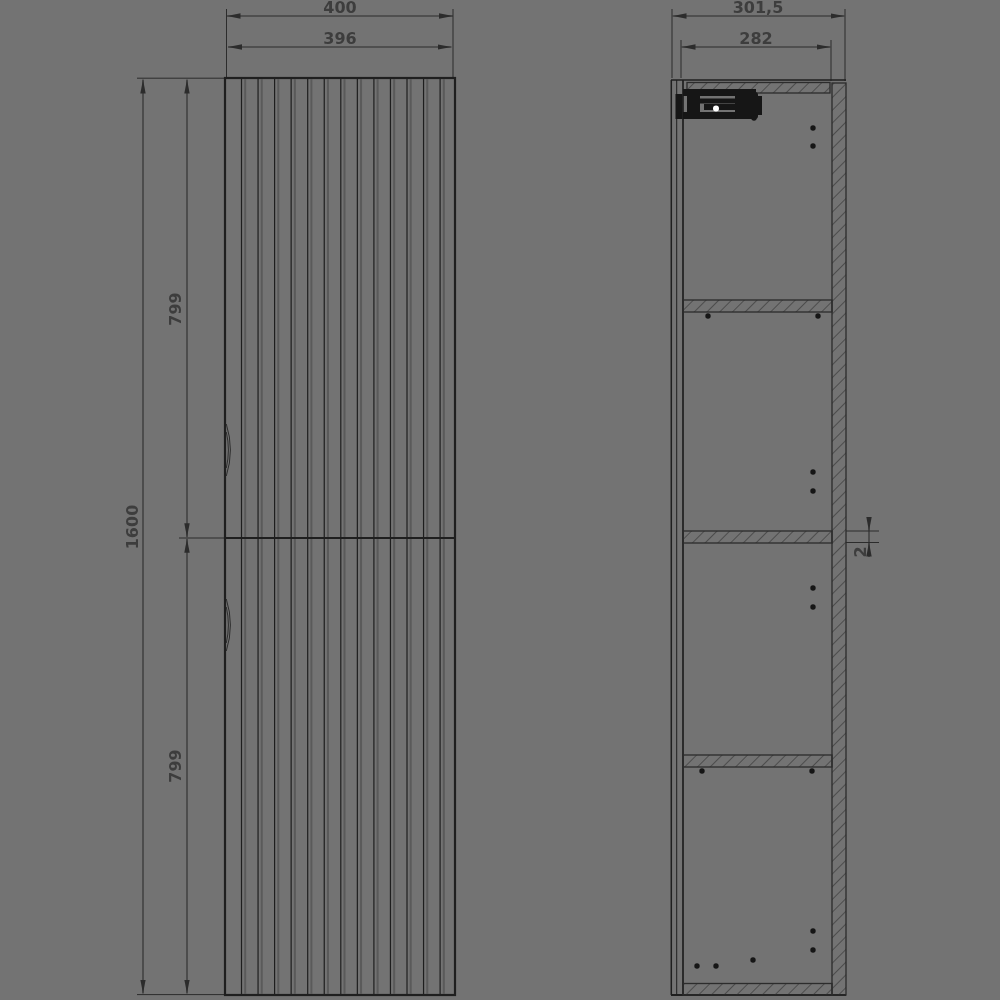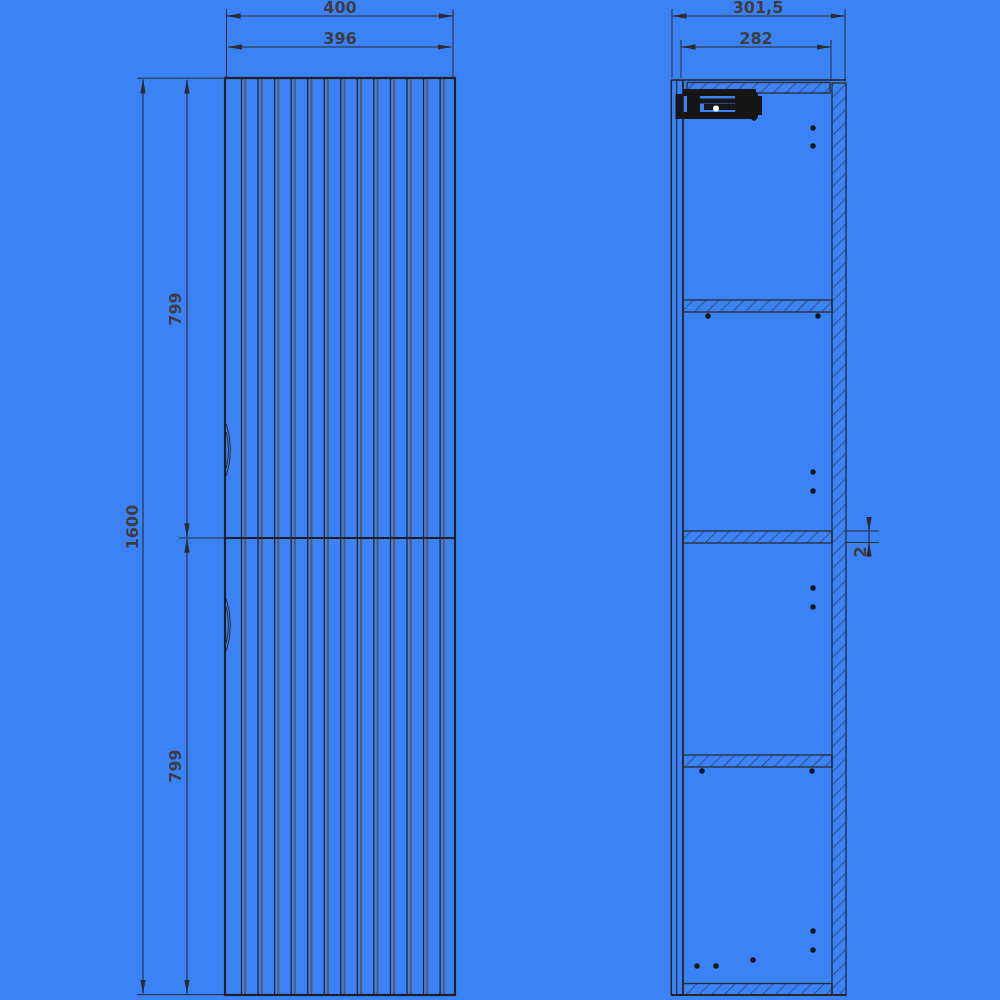--- a/index.html
+++ b/index.html
@@ -1,16 +1,16 @@
 <!DOCTYPE html>
 <html><head>
 <meta charset="utf-8">
 <style>
   html,body{margin:0;padding:0;background:#ffffff;}
-  .page{width:1000px;height:1000px;position:relative;background:#3b82f6;overflow:hidden;}
+  .page{width:1000px;height:1000px;position:relative;background:#737373;overflow:hidden;}
   svg{display:block;}
   svg text{
     font-family:"DejaVu Sans","Liberation Sans",sans-serif;
     font-size:16px;
     font-weight:600;
     fill:#3d3d3d;
   }
   .thin{stroke:#2c2c2c;stroke-width:1;fill:none;}
   .dimline{stroke:#2c2c2c;stroke-width:1.1;fill:none;}
   .edge{stroke:#1f1f1f;stroke-width:2.2;fill:none;}

